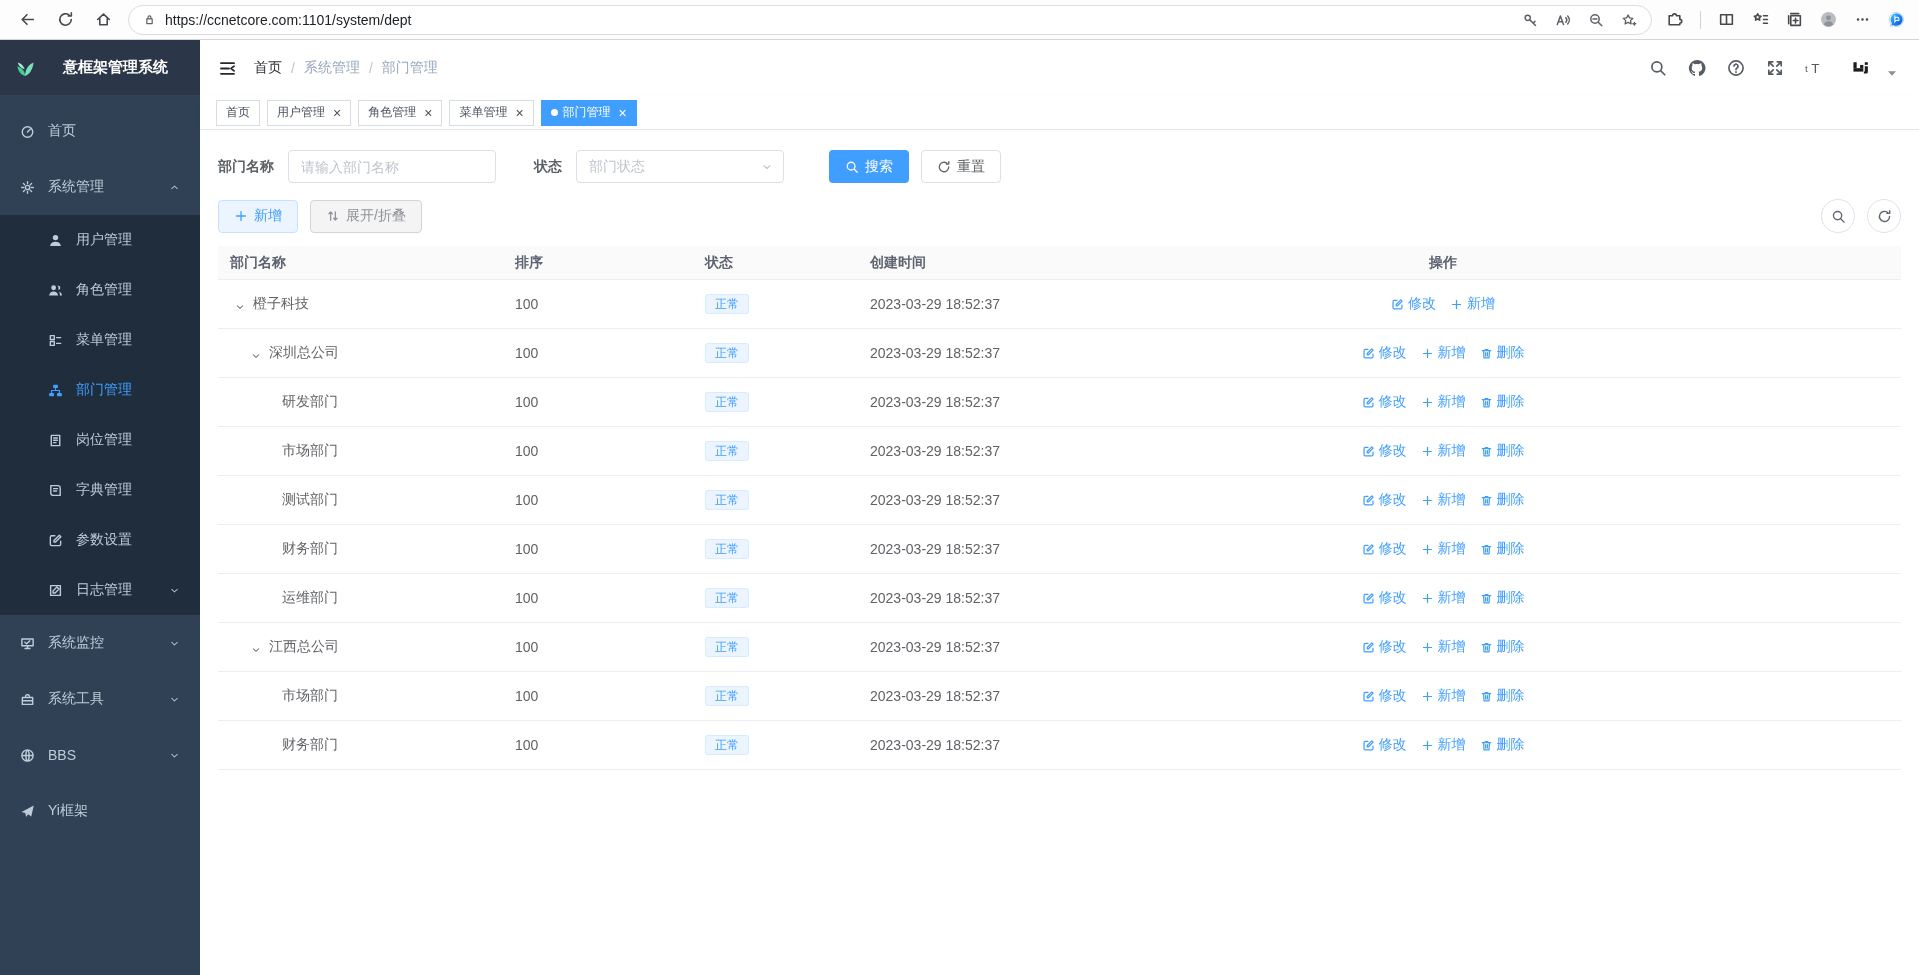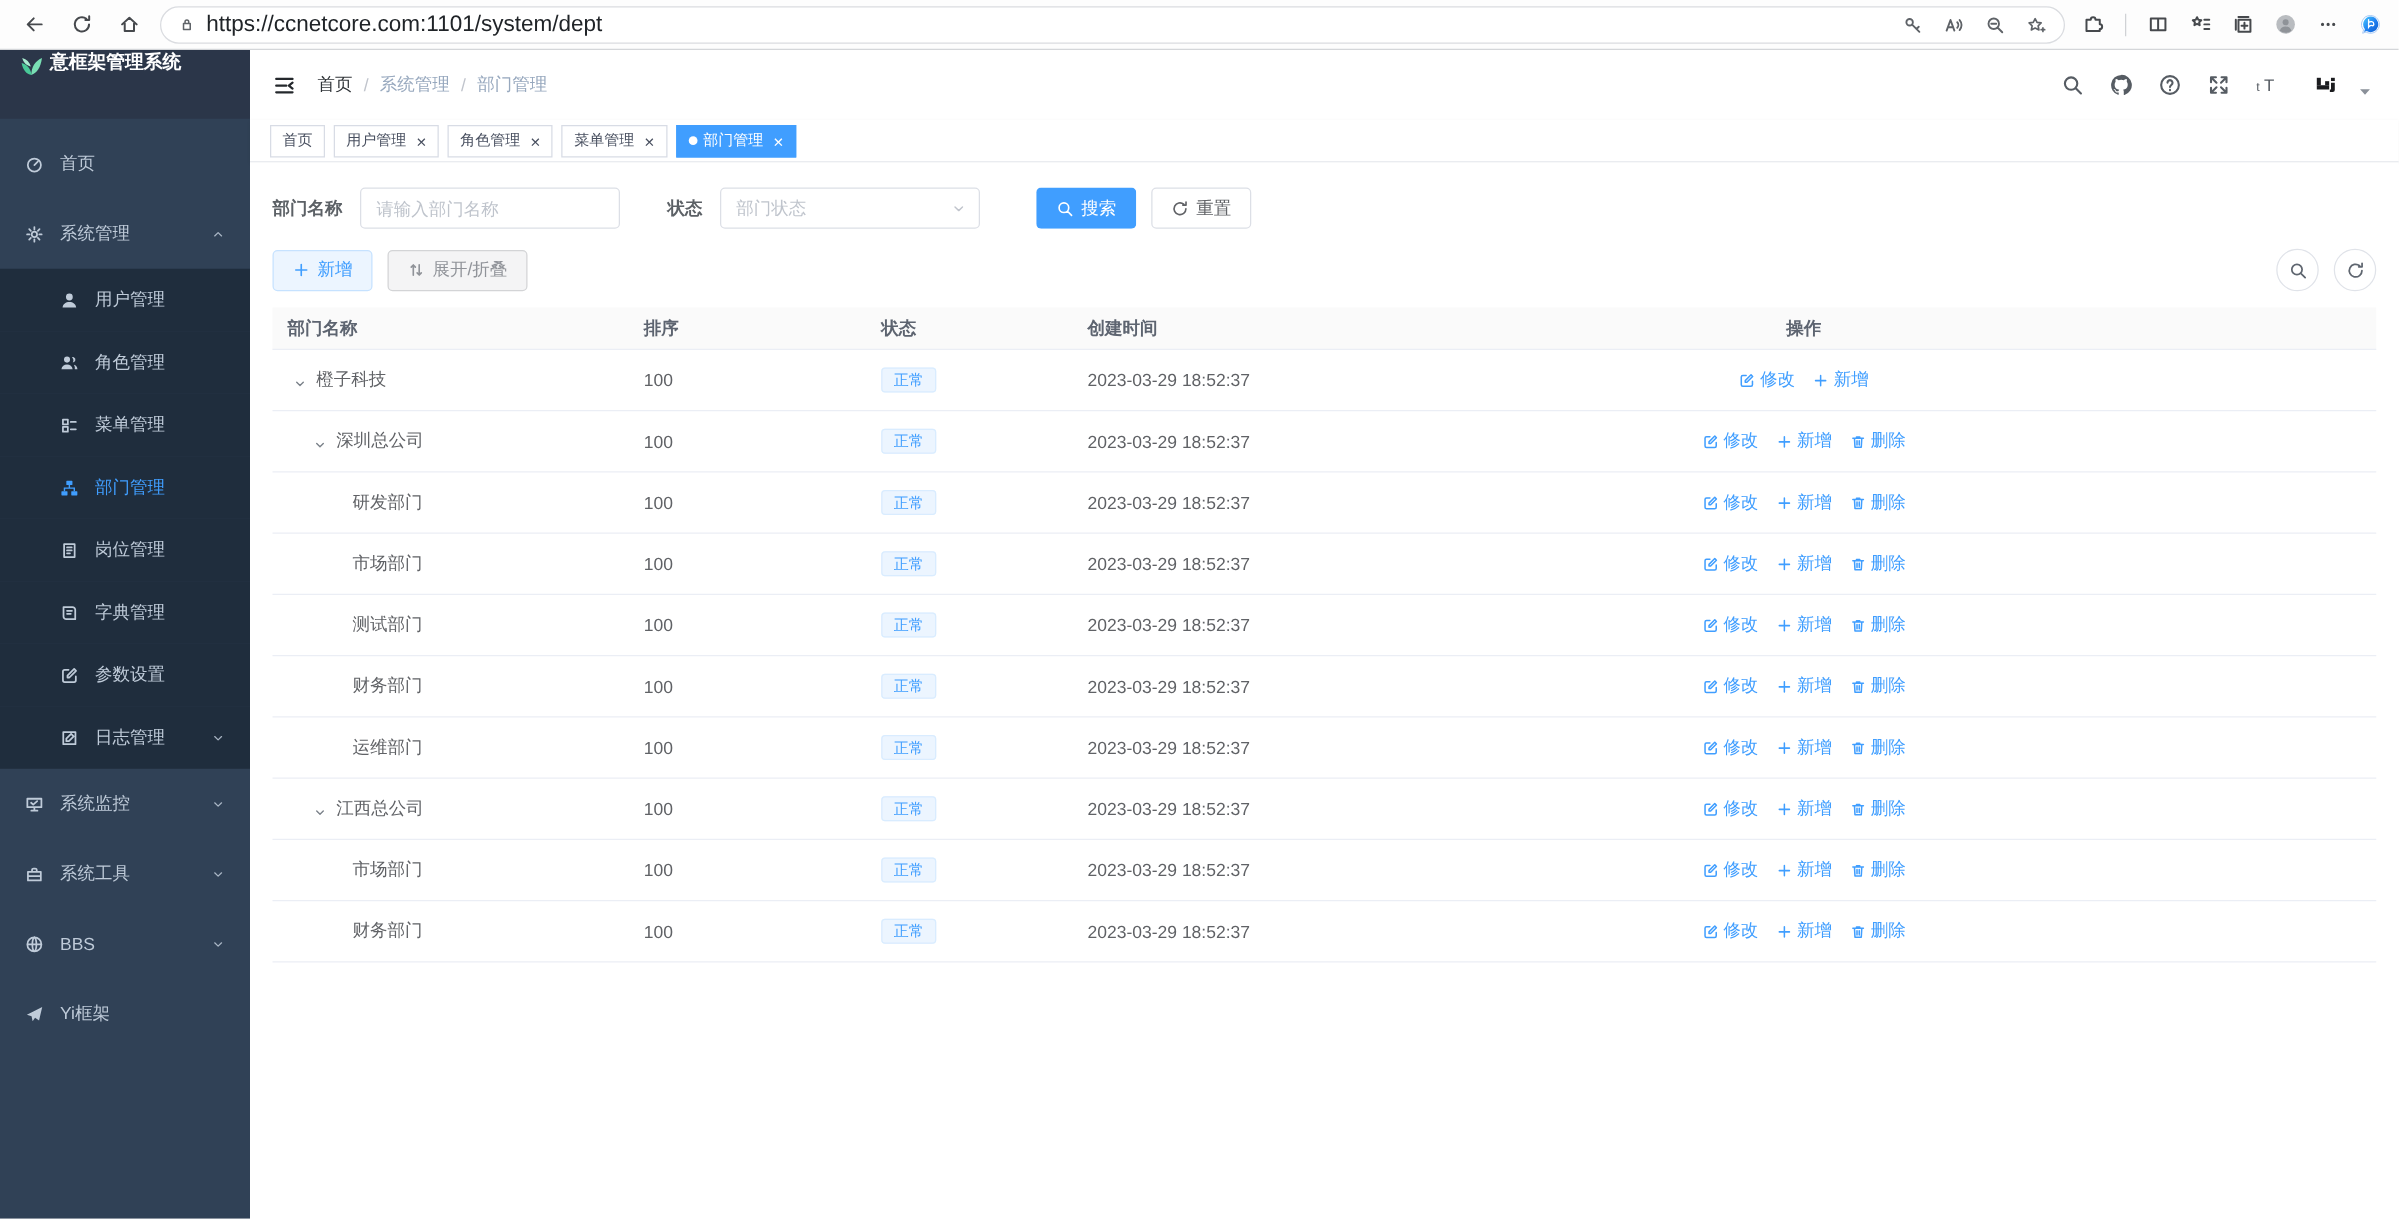--- a/index.html
+++ b/index.html
@@ -9,33 +9,33 @@
   [data-icon] svg{width:100%;height:100%}
 
   
   .browser-bar{height:40px;background:#fdfdfd;border-bottom:1px solid #d4d6d9;
                display:flex;align-items:center;padding:0 14px;gap:12px}
   .nav-btn{width:26px;height:26px;display:flex;align-items:center;justify-content:center;color:#46494d;cursor:pointer}
   .nav-btn [data-icon]{width:17px;height:17px}
   .addr{flex:1;height:30px;background:#fff;border:1px solid #dadce0;border-radius:15px;
         display:flex;align-items:center;padding:0 14px;gap:9px}
   .lock-ico{width:13px;height:13px;color:#5f6368}
-  .addr-url{flex:1;font-size:18px;color:#202428;white-space:nowrap;overflow:hidden}
+  .addr-url{flex:1;font-size:14px;color:#202428;white-space:nowrap;overflow:hidden}
   .pill-icons{display:flex;gap:17px;color:#5f6368;align-items:center}
   .pill-icons [data-icon]{width:16px;height:16px;cursor:pointer}
   .eb-right{display:flex;align-items:center;gap:17px;color:#46494d;margin-left:2px}
   .eb-right [data-icon]{width:17px;height:17px;cursor:pointer}
   .eb-divider{width:1px;height:18px;background:#d0d2d5}
   .avatar-ico{width:23px;height:23px}
   .copilot-ico{width:25px;height:25px}
 
   
   .app{display:flex;height:935px}
   .sidebar{width:200px;background:#304156;flex-shrink:0;display:flex;flex-direction:column}
-  .logo{height:55px;background:#2b3649;display:flex;align-items:flex-start;padding:0 13px;gap:3px;flex-shrink:0}
+  .logo{height:55px;background:#2b3649;display:flex;align-items:center;padding:0 13px;gap:26px;flex-shrink:0}
   .leaf-ico{width:24px;height:24px}
   .logo-title{color:#fff;font-size:15px;font-weight:700;white-space:nowrap}
   .menu{padding-top:8px}
   .menu-item{height:56px;display:flex;align-items:center;padding:0 20px;gap:13px;
              color:#bfcbd9;font-size:14px;cursor:pointer;white-space:nowrap}
   .menu-item.sub{height:50px;background:#1f2d3d;padding-left:48px}
   .menu-item.active{color:#409eff}
   .mi-icon{width:15px;height:15px;flex-shrink:0}
   .mi-arrow{width:11px;height:11px;margin-left:auto;opacity:.85}
 

